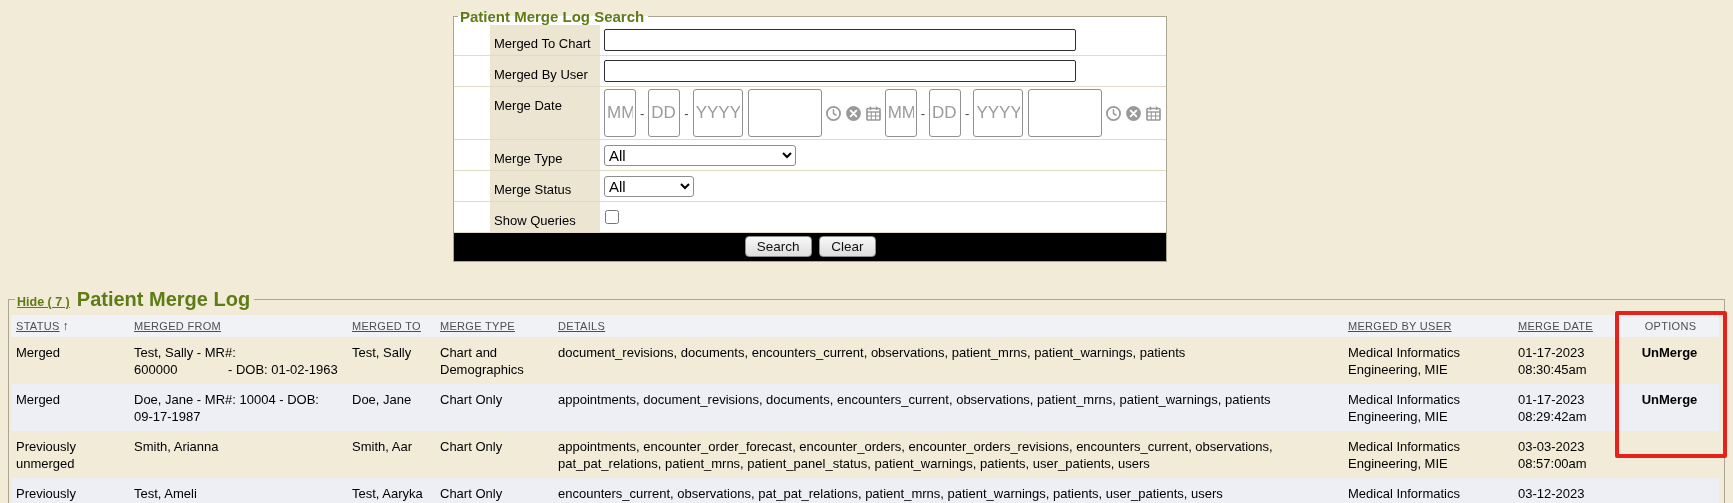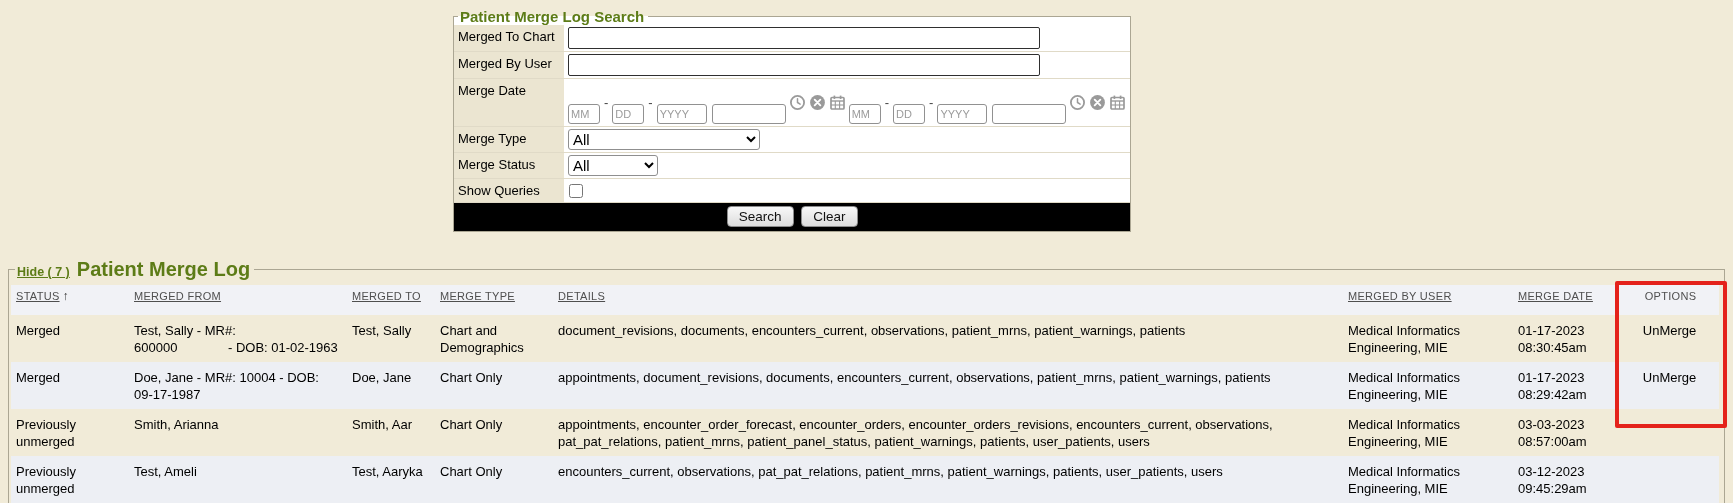--- a/index.html
+++ b/index.html
@@ -32,39 +32,40 @@
     margin: 8px 0 0 453px;
     width: 665px;
     box-sizing: border-box;
     background: #fff;
   }
   .form-row { display: flex; align-items: stretch; border-top: 1px solid #e0dac7; }
   .form-row:first-of-type { border-top: none; }
   .form-label {
     width: 104px; flex: 0 0 104px;
     background: #ebe5d1;
-    padding: 3px 2px 3px 4px;
+    padding: 10px 2px 3px 4px;
     line-height: 17px;
+    margin-left: 36px;
   }
   .form-input {
     flex: 1; background: #fff;
     display: flex; align-items: center;
     padding: 2px 4px; gap: 3px;
   }
   .txt-wide {
     width: 464px; height: 18px;
     border: 1.5px solid #2f2f2f; border-radius: 2px;
     font-family: "Liberation Sans", sans-serif; font-size: 13px;
     padding: 1px 3px;
   }
   .din {
     height: 16px;
     border: 1px solid #919191; border-radius: 3px;
-    font-family: "Liberation Sans", sans-serif; font-size: 11px;
-    padding: 1px 2px; color: #222; margin-top: 23px;
+    font-family: "Liberation Sans", sans-serif; font-size: 17px;
+    padding: 15px 2px; color: #222;
   }
   .din::placeholder, .txt-wide::placeholder { color: #9b9b9b; }
   .din.mm, .din.dd { width: 26px; }
   .din.yyyy { width: 44px; }
   .din.timebox { width: 68px; margin-left: 2px; }
   .dash { color: #444; margin: 0 1px; }
   .icon-btn { display: inline-block; width: 17px; height: 17px; cursor: pointer; }
   .icon-btn svg { display: block; }
   select {
     font-family: "Liberation Sans", sans-serif; font-size: 15px;
@@ -102,34 +103,34 @@
   .panel-title { font-size: 20px; margin-left: 7px; }
 
   .table-wrap { position: relative; margin-top: 2px; }
   table.log {
     border-collapse: collapse; table-layout: fixed;
     width: 1708px; font-size: 13px;
   }
   table.log thead tr { background: #f1f2f6; }
   table.log th {
     font-size: 11px; font-weight: normal; color: #4f4f4f;
-    text-align: left; padding: 4px 6px 12px 5px;
+    text-align: left; padding: 4px 6px 4px 5px;
     letter-spacing: 0.3px; white-space: nowrap;
     overflow: hidden;
   }
   table.log th a { color: #4f4f4f; text-decoration: underline; cursor: pointer; }
   .sort-arrow { color: #333; font-weight: bold; font-size: 12px; margin-left: 3px; text-decoration: none; display: inline-block; }
   table.log td {
     vertical-align: top; padding: 7px 8px 6px 5px;
     line-height: 17px; overflow: hidden;
   }
   table.log tr.alt { background: #edeff4; }
   .prewrap { white-space: pre-wrap; }
   .options-th, .options-cell { text-align: center !important; }
-  .unmerge-link { color: #000; text-decoration: none; cursor: pointer; }
+  .unmerge-link { color: #000; text-decoration: none; cursor: pointer; font-weight: bold; }
 
   .red-annotation {
     position: absolute;
     left: 1604px; top: -4px;
     width: 104px; height: 139px;
     border: 4px solid #e4221b;
     border-radius: 2px;
     pointer-events: none;
     z-index: 10;
   }

